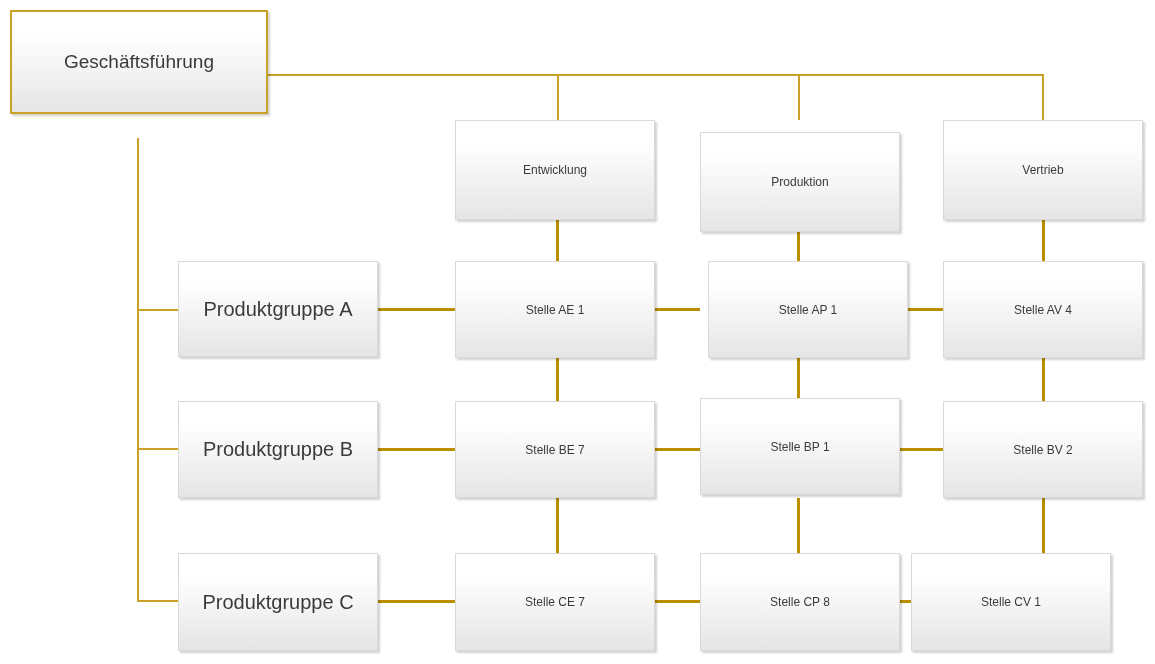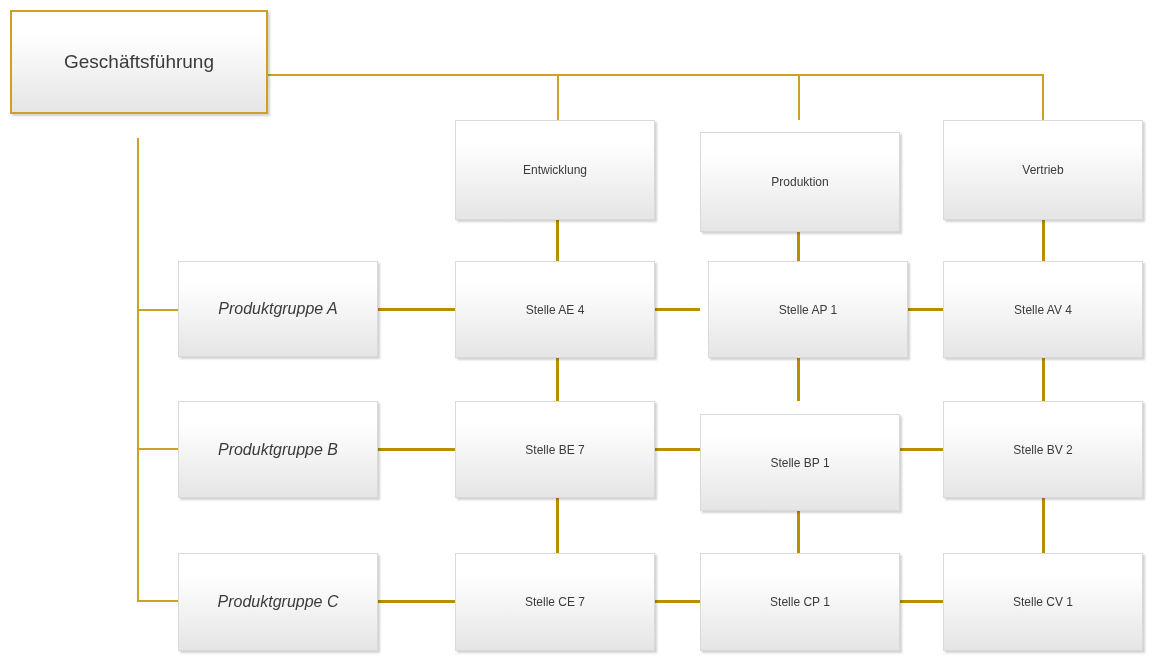--- a/index.html
+++ b/index.html
@@ -27,21 +27,21 @@
     box-shadow:2px 2px 2px rgba(0,0,0,0.18);
     box-sizing:border-box;
     text-align:center;
     font-size:12px;
     color:var(--text);
   }
   .node.root{
     border:2px solid var(--root-border);
     font-size:19px;
   }
-  .node.pg{font-size:16px;font-style:italic;}
+  .node.pg{font-size:20px;}
   .line{position:absolute;}
   .line.thin{background:var(--connector-light);}
   .line.thick{background:var(--connector);}
 </style>
 </head>
 <body>
 
 <div class="canvas">
 
   <div class="line thin" style="left:268px;top:74px;width:776px;height:2px"></div>
@@ -91,42 +91,42 @@
     <span>Produktgruppe A</span>
   </div>
   <div class="node pg" style="left:178px;top:553px;width:200px;height:98px">
     <span>Produktgruppe C</span>
   </div>
   <div class="node pg" style="left:178px;top:401px;width:200px;height:97px">
     <span>Produktgruppe B</span>
   </div>
 
   <div class="node" style="left:455px;top:261px;width:200px;height:97px">
-    <span>Stelle AE 4</span>
+    <span>Stelle AE 1</span>
   </div>
   <div class="node" style="left:708px;top:261px;width:200px;height:97px">
     <span>Stelle AP 1</span>
   </div>
   <div class="node" style="left:943px;top:261px;width:200px;height:97px">
     <span>Stelle AV 4</span>
   </div>
 
   <div class="node" style="left:455px;top:401px;width:200px;height:97px">
     <span>Stelle BE 7</span>
   </div>
-  <div class="node" style="left:700px;top:414px;width:200px;height:97px">
+  <div class="node" style="left:700px;top:398px;width:200px;height:97px">
     <span>Stelle BP 1</span>
   </div>
   <div class="node" style="left:943px;top:401px;width:200px;height:97px">
     <span>Stelle BV 2</span>
   </div>
 
   <div class="node" style="left:455px;top:553px;width:200px;height:98px">
     <span>Stelle CE 7</span>
   </div>
   <div class="node" style="left:700px;top:553px;width:200px;height:98px">
-    <span>Stelle CP 1</span>
+    <span>Stelle CP 8</span>
   </div>
-  <div class="node" style="left:943px;top:553px;width:200px;height:98px">
+  <div class="node" style="left:911px;top:553px;width:200px;height:98px">
     <span>Stelle CV 1</span>
   </div>
 
 </div>
 
 </body></html>

